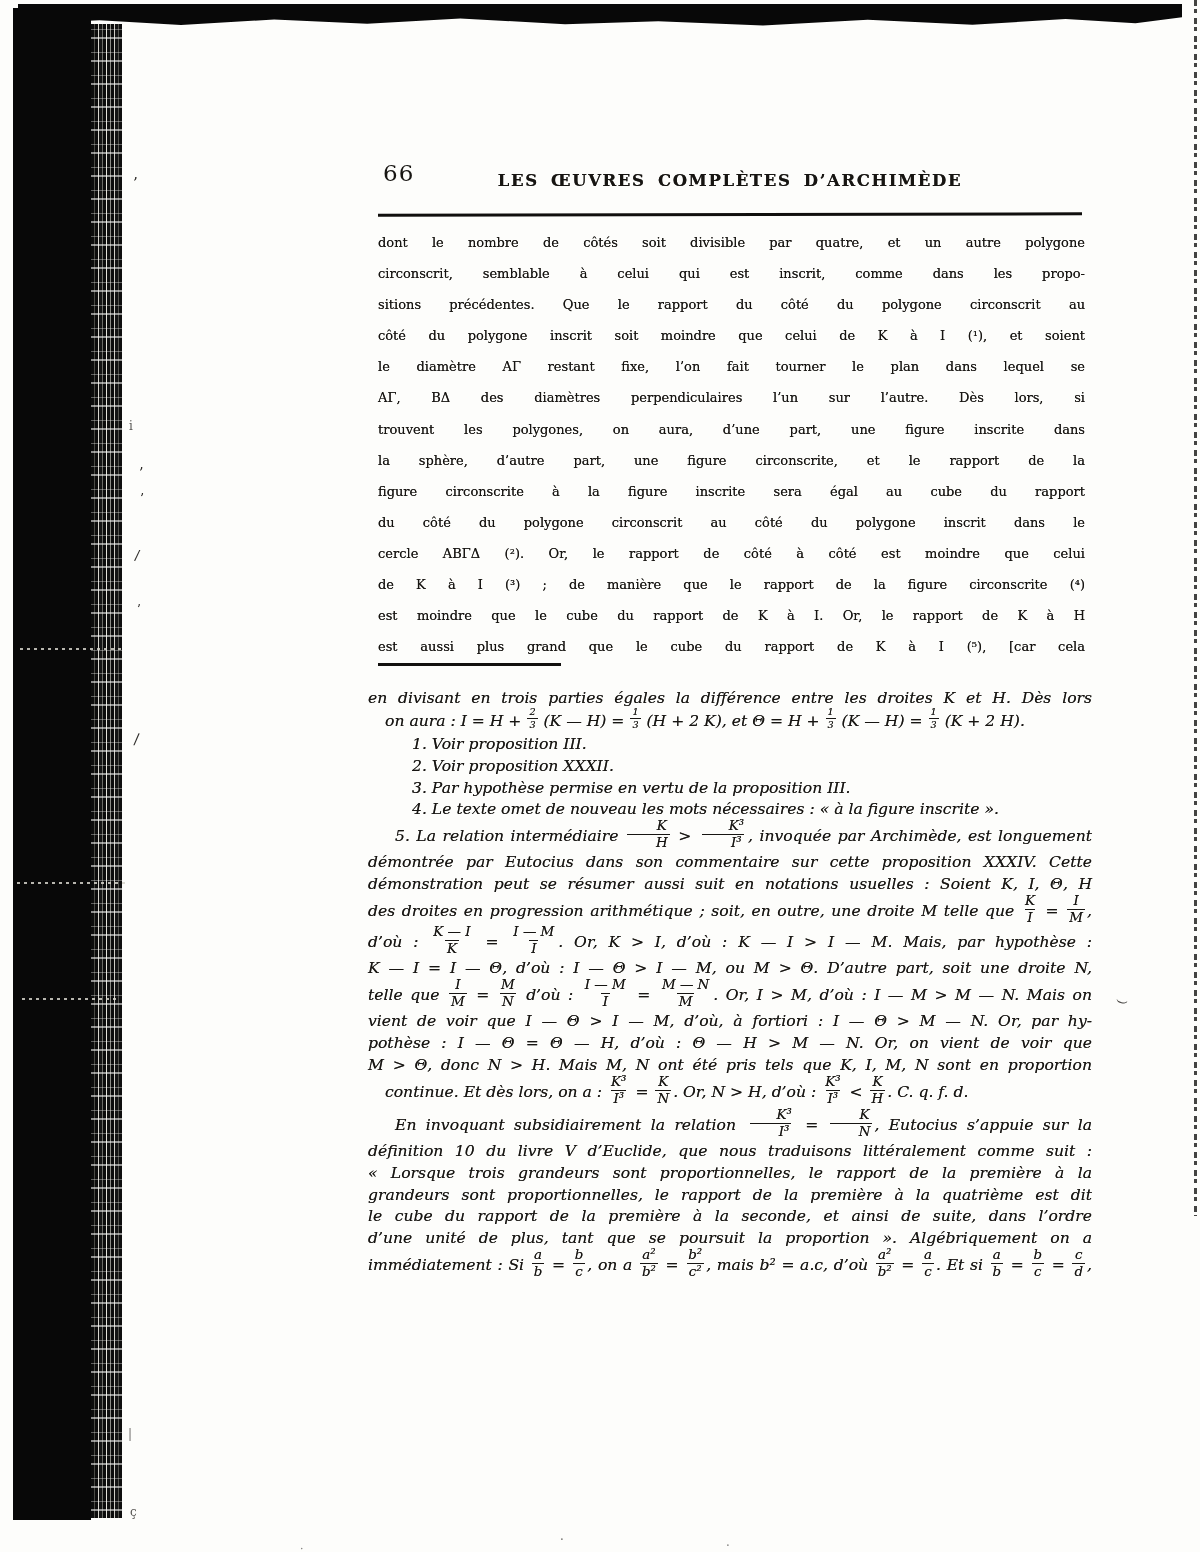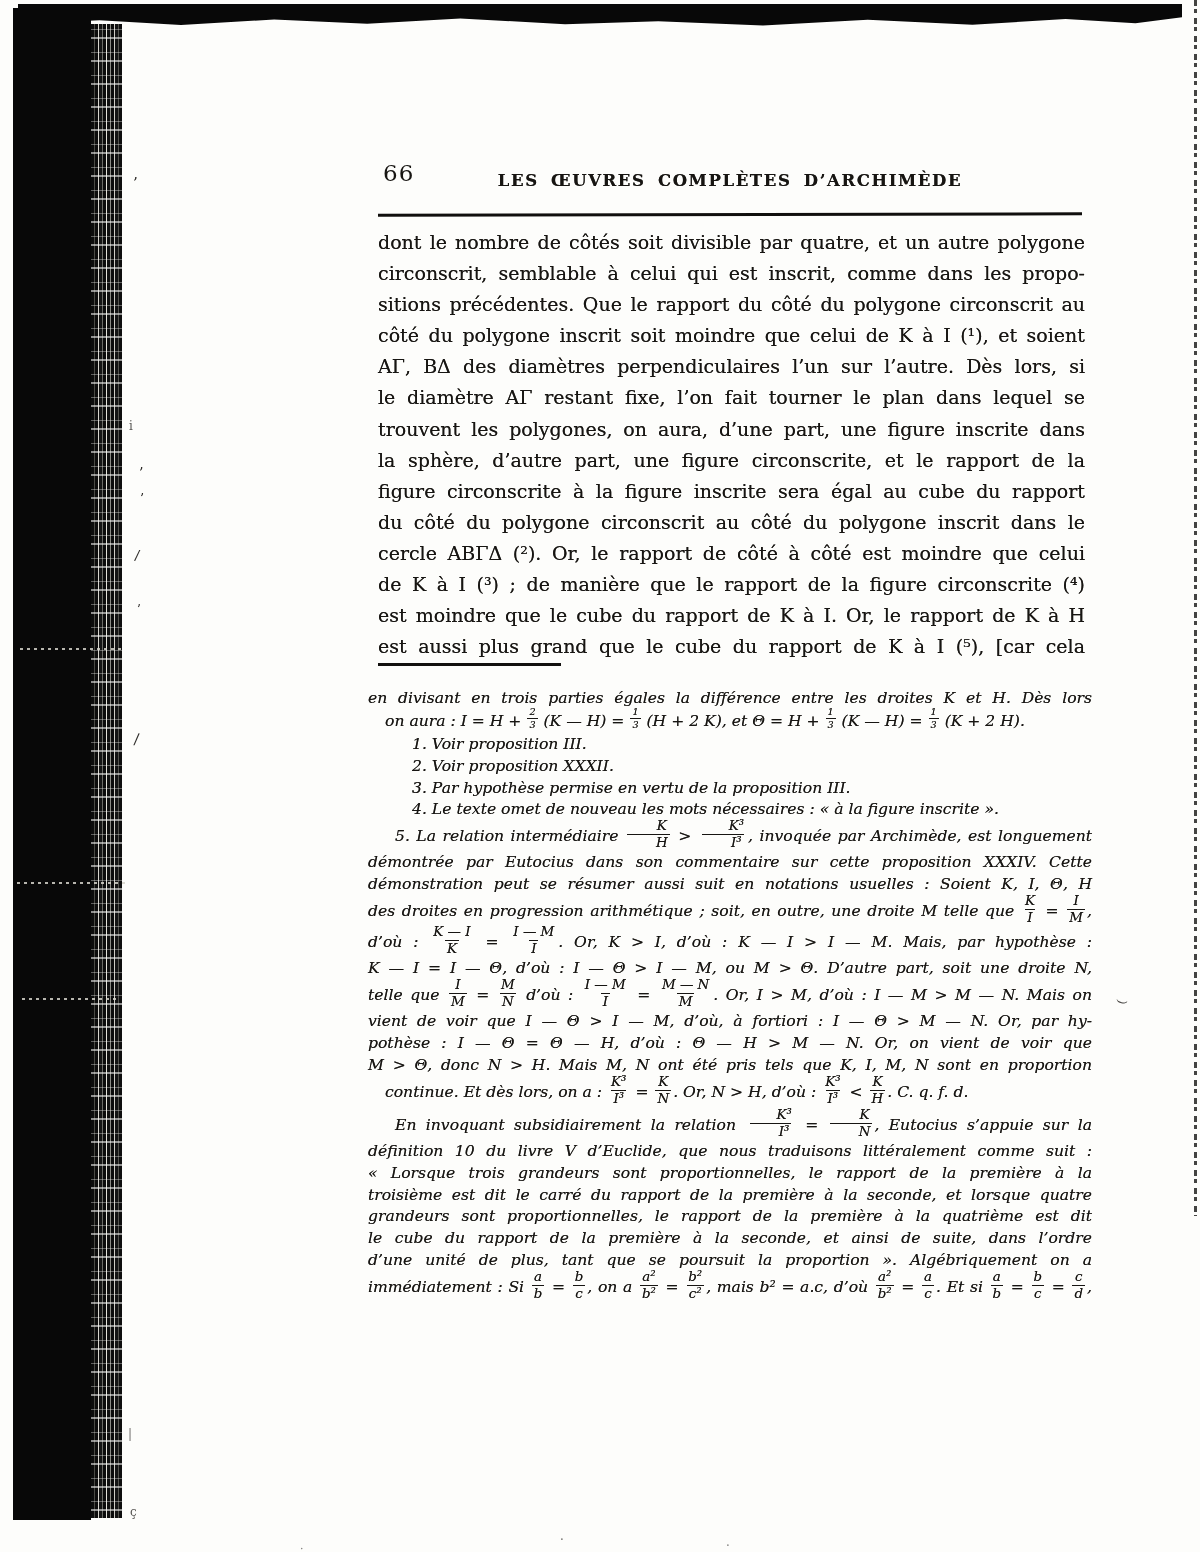--- a/index.html
+++ b/index.html
@@ -36,21 +36,21 @@
   
   .page-number { position:absolute; left:383px; top:160px; font-size:23px; letter-spacing:1px; }
   .running-title {
     position:absolute; left:378px; top:171px; width:704px; text-align:center;
     font-size:16.5px; letter-spacing:1.6px; word-spacing:5px; white-space:nowrap;
     text-shadow:0 0 .4px rgba(20,18,15,.7);
     font-weight:bold;
   }
   .header-rule { position:absolute; left:378px; top:213px; width:704px; height:3px; background:#100f0d; transform:rotate(-.12deg); }
   
-  .body-block { position:absolute; left:378px; top:227px; width:707px; font-size:19px; line-height:31.1px; }
+  .body-block { position:absolute; left:378px; top:227px; width:707px; font-size:13px; line-height:31.1px; }
   .bline { text-align:justify; text-align-last:justify; text-shadow:0 0 .45px rgba(20,18,15,.75); }
   
   .foot-rule { position:absolute; left:378px; top:663px; width:183px; height:2.5px; background:#12110f; }
   .foot-block { position:absolute; left:368px; top:688px; width:724px; font-size:15.6px; line-height:21.8px;font-style:italic; }
   .fline { text-align:justify; text-align-last:justify; text-shadow:0 0 .4px rgba(20,18,15,.7); }
   .fline.noj { text-align-last:left;margin-left:17px; }
   .fline.ind { text-indent:27px; }
   .fline.gap { margin-top:2px; }
   
   .frac {
@@ -77,22 +77,22 @@
     <div class="page-number">66</div>
     <div class="running-title">LES ŒUVRES COMPLÈTES D’ARCHIMÈDE</div>
     <div class="header-rule"></div>
   </div>
 
   <div class="body-block">
       <div class="bline">dont le nombre de côtés soit divisible par quatre, et un autre polygone</div>
       <div class="bline">circonscrit, semblable à celui qui est inscrit, comme dans les propo-</div>
       <div class="bline">sitions précédentes. Que le rapport du côté du polygone circonscrit au</div>
       <div class="bline">côté du polygone inscrit soit moindre que celui de K à I (¹), et soient</div>
+      <div class="bline">le diamètre AΓ restant fixe, l’on fait tourner le plan dans lequel se</div>
       <div class="bline">AΓ, BΔ des diamètres perpendiculaires l’un sur l’autre. Dès lors, si</div>
-      <div class="bline">le diamètre AΓ restant fixe, l’on fait tourner le plan dans lequel se</div>
       <div class="bline">trouvent les polygones, on aura, d’une part, une figure inscrite dans</div>
       <div class="bline">la sphère, d’autre part, une figure circonscrite, et le rapport de la</div>
       <div class="bline">figure circonscrite à la figure inscrite sera égal au cube du rapport</div>
       <div class="bline">du côté du polygone circonscrit au côté du polygone inscrit dans le</div>
       <div class="bline">cercle ABΓΔ (²). Or, le rapport de côté à côté est moindre que celui</div>
       <div class="bline">de K à I (³) ; de manière que le rapport de la figure circonscrite (⁴)</div>
       <div class="bline">est moindre que le cube du rapport de K à I. Or, le rapport de K à H</div>
       <div class="bline">est aussi plus grand que le cube du rapport de K à I (⁵), [car cela</div>
     </div>
 
@@ -172,21 +172,20 @@
         </span>. C. q. f. d.</div>
       <div class="fline ind gap">En invoquant subsidiairement la relation <span class="frac">
           <span class="num">K³</span>
           <span class="den">I³</span>
         </span> = <span class="frac">
           <span class="num">K</span>
           <span class="den">N</span>
         </span>, Eutocius s’appuie sur la</div>
       <div class="fline">définition 10 du livre V d’Euclide, que nous traduisons littéralement comme suit :</div>
       <div class="fline">« Lorsque trois grandeurs sont proportionnelles, le rapport de la première à la</div>
-      <div class="fline">troisième est dit le carré du rapport de la première à la seconde, et lorsque quatre</div>
       <div class="fline">grandeurs sont proportionnelles, le rapport de la première à la quatrième est dit</div>
       <div class="fline">le cube du rapport de la première à la seconde, et ainsi de suite, dans l’ordre</div>
       <div class="fline">d’une unité de plus, tant que se poursuit la proportion ». Algébriquement on a</div>
       <div class="fline">immédiatement : Si <span class="frac">
           <span class="num">a</span>
           <span class="den">b</span>
         </span> = <span class="frac">
           <span class="num">b</span>
           <span class="den">c</span>
         </span>, on a <span class="frac">

